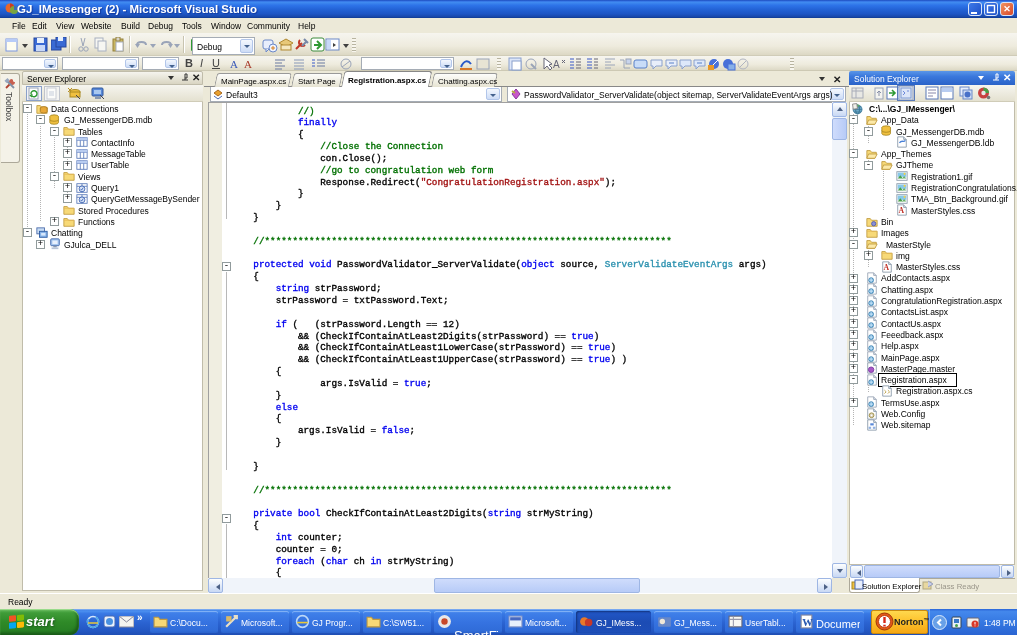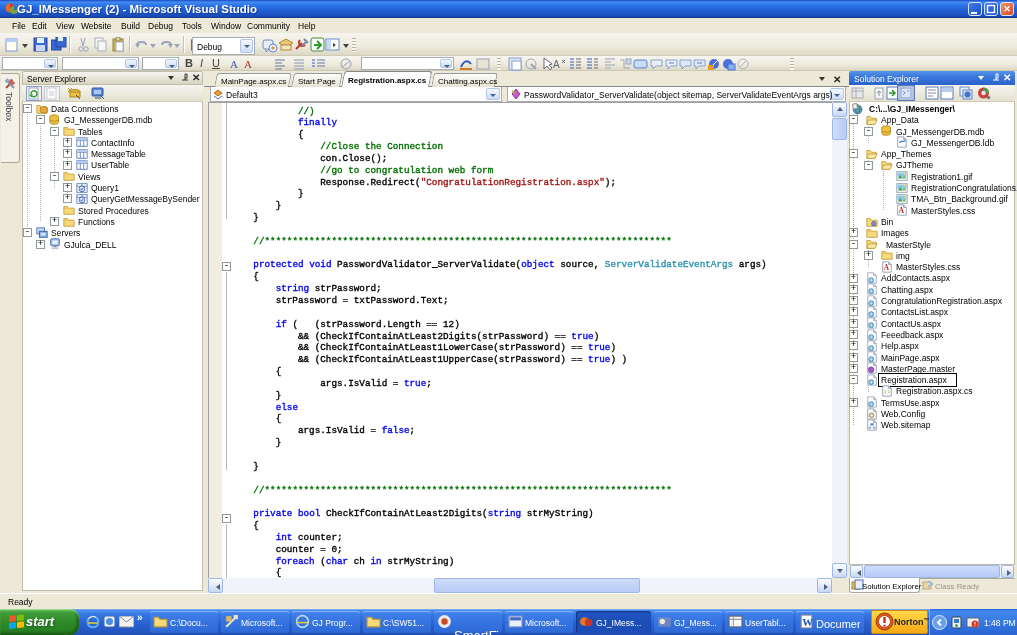--- a/index.html
+++ b/index.html
@@ -352,21 +352,21 @@
   </svg>
 <div class="trow" style="left:78px;top:216.9px;">Functions</div>
 <div class="exp" style="left:23px;top:228.3px">-</div>
 <svg class="ab" style="left:36px;top:226.8px" width="12" height="12" viewBox="0 0 12 12">
     <g transform="scale(0.857)">
       <rect x="1" y="1" width="9" height="7" fill="#c8dcf4" stroke="#4868a8"></rect>
       <rect x="4" y="5" width="9" height="7" fill="#88b4e8" stroke="#2858a0"></rect>
       <rect x="6" y="7" width="5" height="3" fill="#d8e8fc"></rect>
     </g>
   </svg>
-<div class="trow" style="left:51px;top:228.2px;">Servers</div>
+<div class="trow" style="left:51px;top:228.2px;">Chatting</div>
 <div class="exp" style="left:36px;top:239.6px">+</div>
 <svg class="ab" style="left:49px;top:238.10000000000002px" width="12" height="12" viewBox="0 0 12 12">
     <g transform="scale(0.857)">
       <rect x="2" y="1" width="10" height="8" rx="1" fill="#a8c8f0" stroke="#3860a8"></rect>
       <rect x="4" y="3" width="6" height="4" fill="#e8f0fc"></rect>
       <rect x="5" y="9" width="4" height="2" fill="#8898b0"></rect>
       <rect x="3" y="11" width="8" height="2" fill="#b8c4d8"></rect>
     </g>
   </svg>
 <div class="trow" style="left:64px;top:239.5px;">GJulca_DELL</div>

